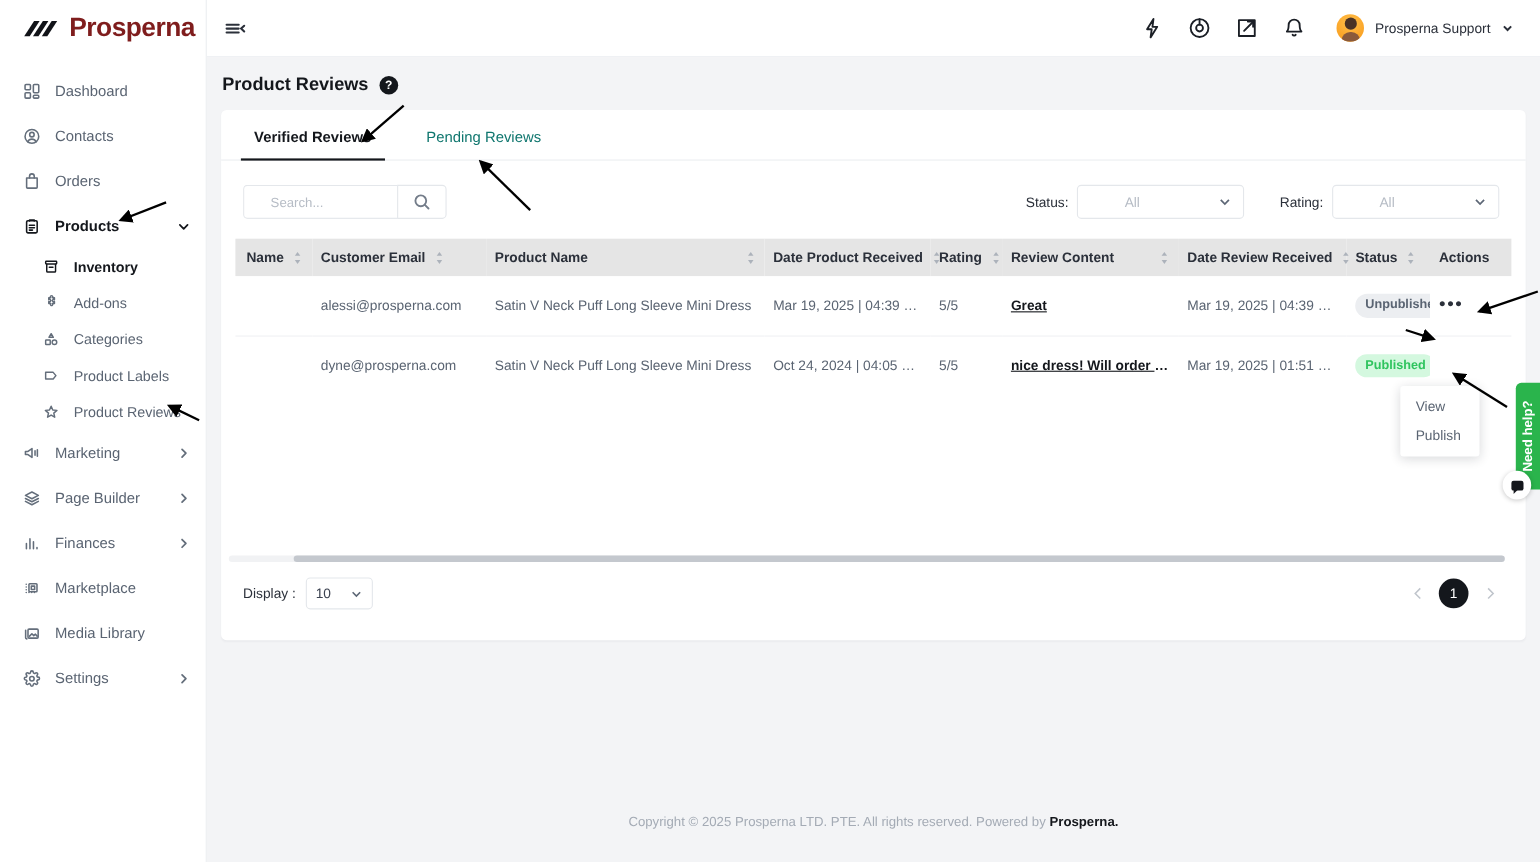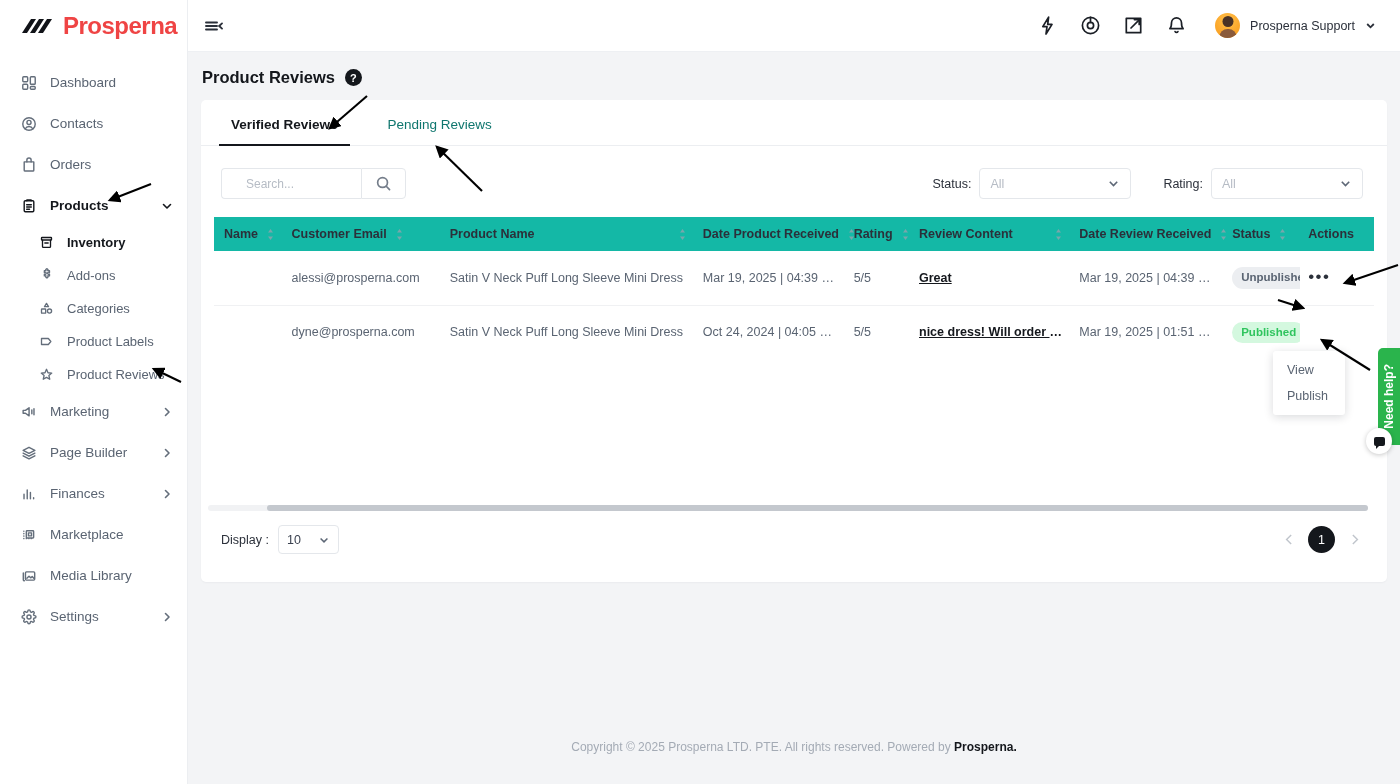--- a/index.html
+++ b/index.html
@@ -16,21 +16,21 @@
     width: 188px; height: 784px; background: #ffffff;
     border-right: 1px solid #eceef1;
     flex: 0 0 188px; position: relative; z-index: 5;
   }
   .brand {
     height: 52px; display: flex; align-items: center; gap: 9px;
     padding-left: 20px;
   }
   .brand-logo { width: 34px; height: 20px; display:block; }
   .brand-name {
-    font-size: 24px; font-weight: 700; letter-spacing: -0.5px; color: #ef4444;
+    font-size: 24px; font-weight: 700; letter-spacing: -0.5px; color: #7f1d1d;
   }
   .nav { padding-top: 10px; }
   .nav-item {
     display: flex; align-items: center; gap: 12px;
     height: 41px; padding-left: 20px; padding-right: 14px;
     color: #5a6472; font-size: 13.5px; cursor: pointer; position: relative;
   }
   .nav-item .ico { width: 18px; height: 18px; flex: 0 0 18px; display:flex; align-items:center; justify-content:center; }
   .nav-item .label { flex: 1 1 auto; white-space: nowrap; }
   .nav-item.active > .label { color: #14171c; font-weight: 700; }
@@ -108,29 +108,29 @@
     background: #fff; display: flex; align-items: center; justify-content: center; cursor: pointer;
   }
   .search-btn svg { stroke: #747d8a; stroke-width: 1.8; fill: none; stroke-linecap: round; }
   .filter-group { margin-left: auto; display: flex; align-items: center; gap: 8px; }
   .filter-group + .filter-group { margin-left: 32px; }
   .filter-label { font-size: 12.5px; color: #2b303a; }
   .select {
     width: 152px; height: 31px; border: 1px solid #e4e7eb; border-radius: 4px;
     display: flex; align-items: center; padding: 0 10px; background: #fff; cursor: pointer;
   }
-  .select .val { font-size: 12.5px; color: #b6bcc5; flex: 1 1 auto; }
+  .select .val { font-size: 12.5px; color: #b6bcc5; flex: 1 1 auto; margin-left: 32px; }
   .select .cv { width: 13px; height: 13px; }
   .select .cv svg { stroke: #5d6776; stroke-width: 1.6; fill: none; }
 
   
   .table-area { padding: 18px 13px 0 13px; }
   table { width: 100%; border-collapse: collapse; table-layout: fixed; }
   thead th {
-    background: #14b8a6; font-size: 12.5px; font-weight: 700; color: #2b303a;
+    background: #e5e5e5; font-size: 12.5px; font-weight: 700; color: #2b303a;
     text-align: right; padding: 10px 8px; white-space: nowrap;
   }
   thead th:first-child { padding-left: 10px; }
   .th-inner { display: flex; align-items: center; gap: 8px; }
   .sort-ico { width: 9px; height: 13px; flex: 0 0 9px; opacity: .75; }
   tbody td {
     font-size: 12.5px; color: #5a6472; padding: 16px 8px;
     border-bottom: 1px solid #f0f1f3; white-space: nowrap;
     overflow: hidden; text-overflow: ellipsis;
   }

